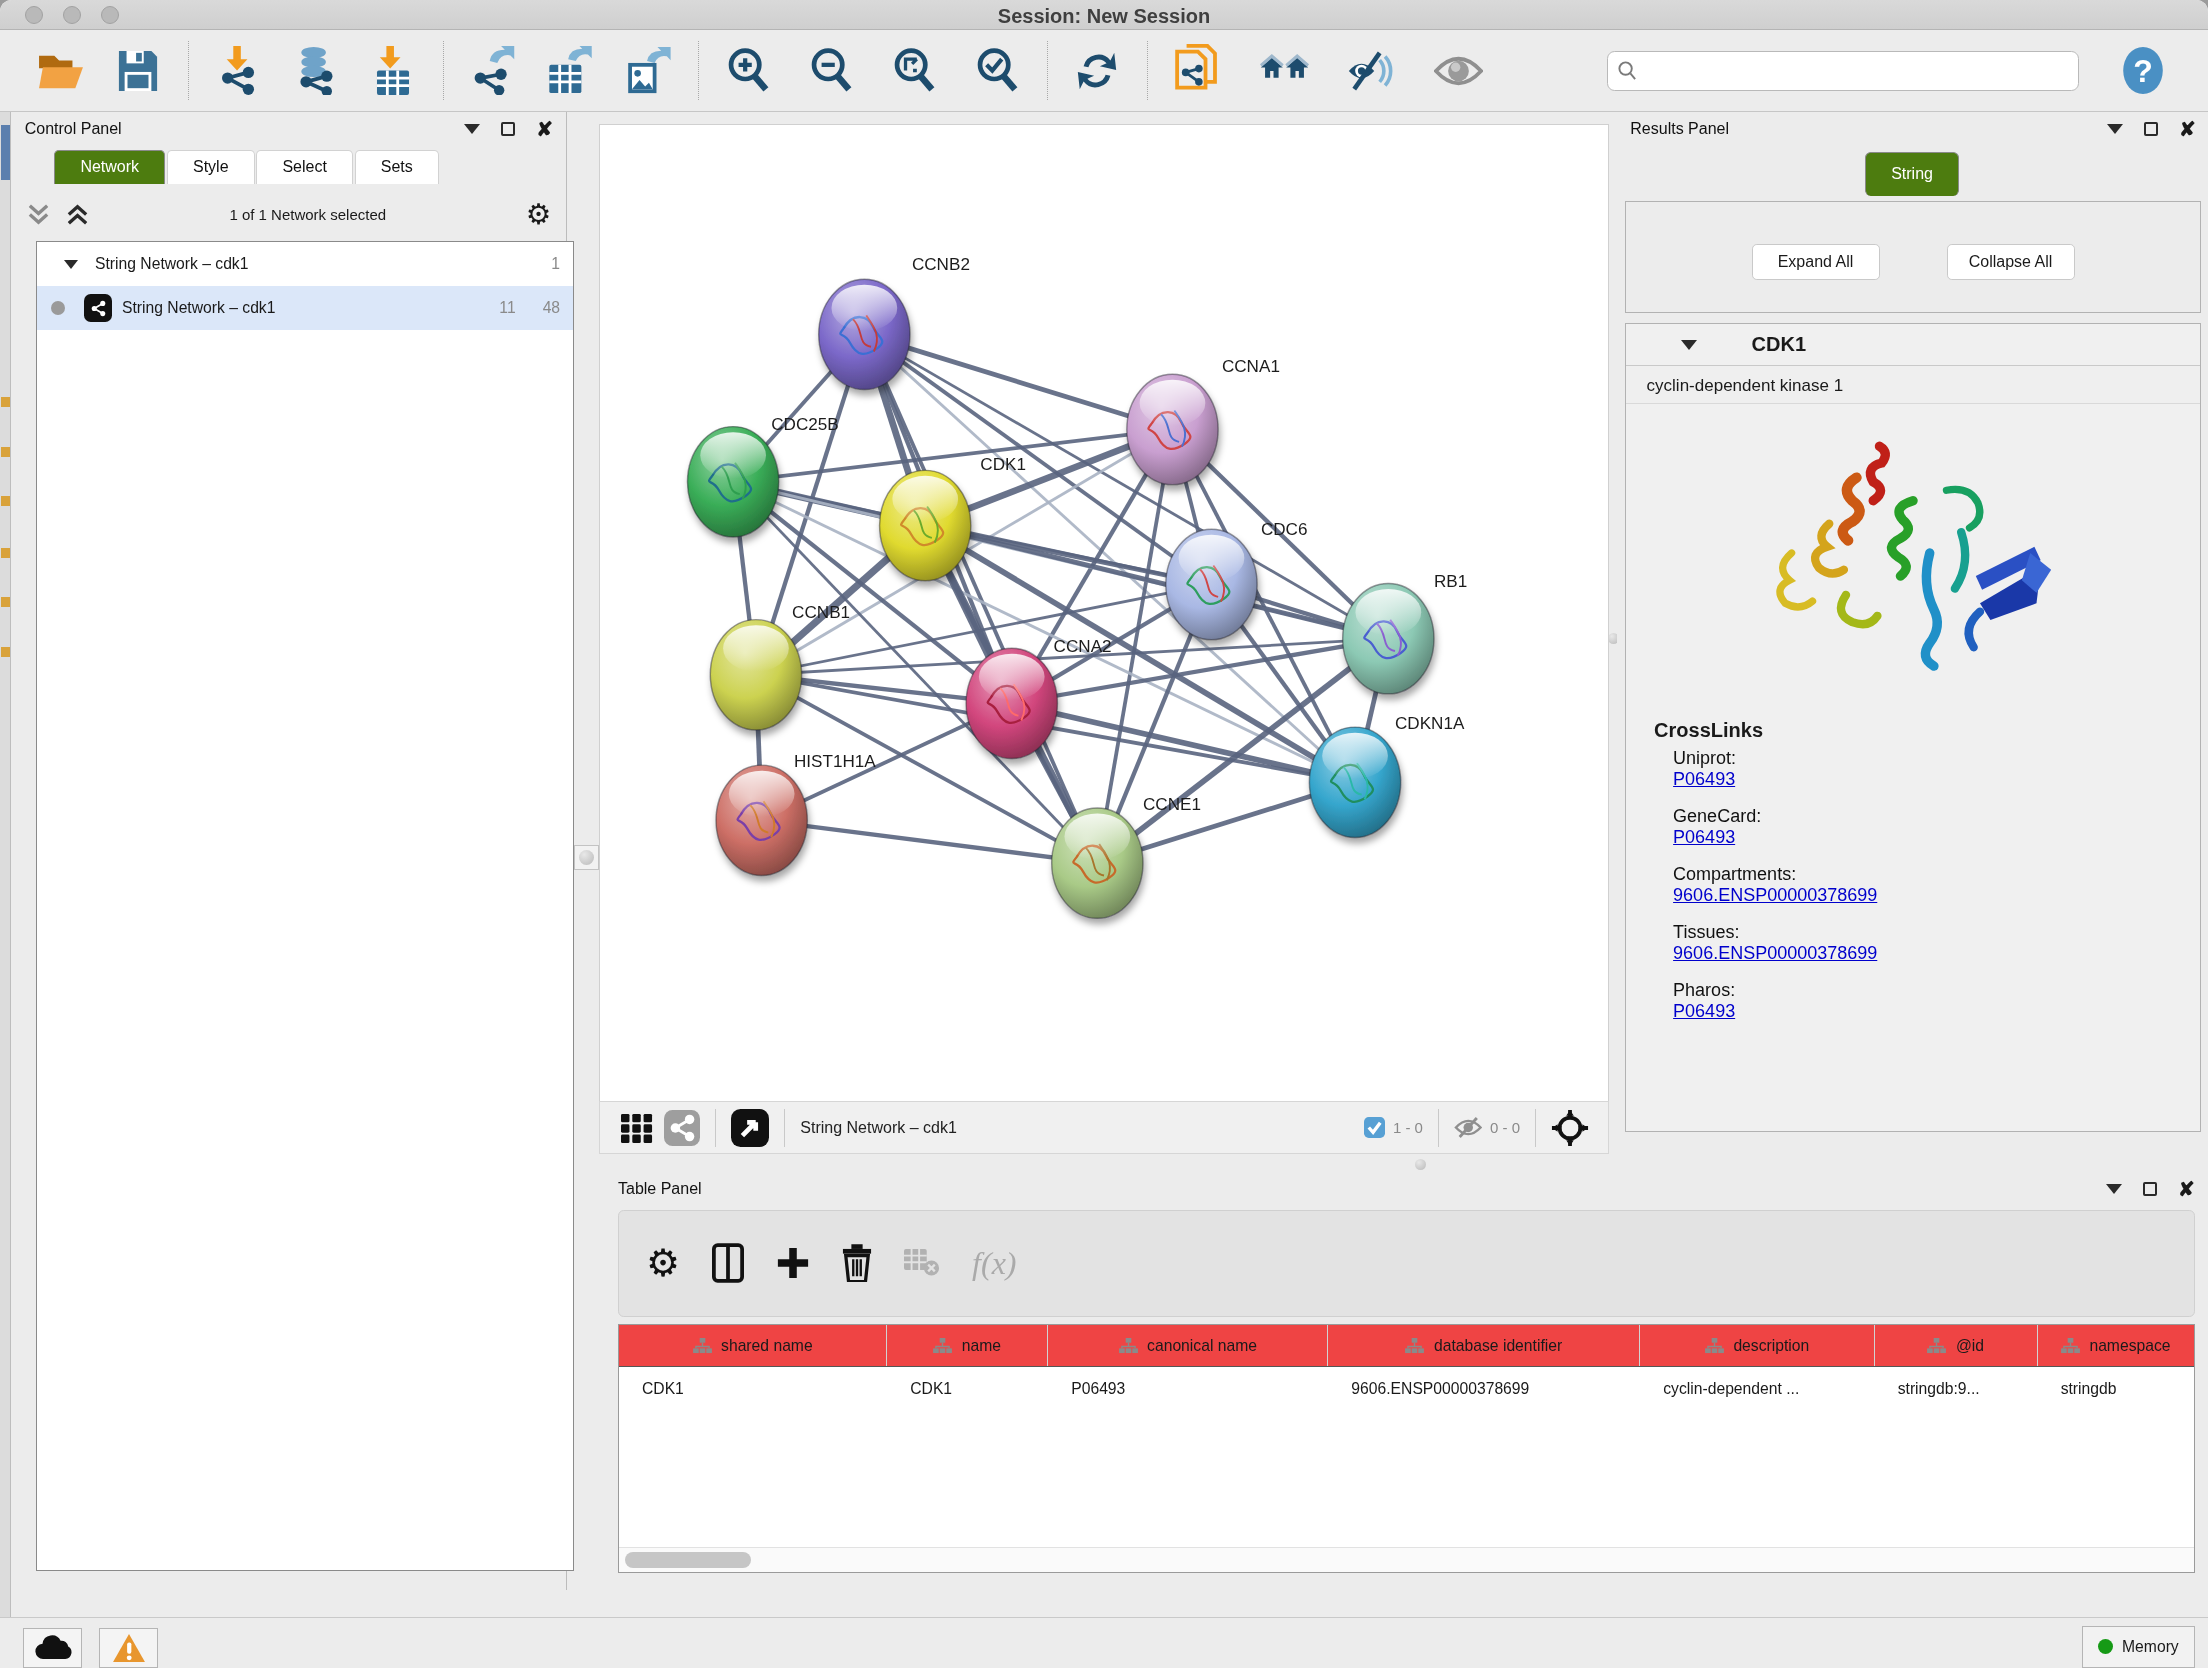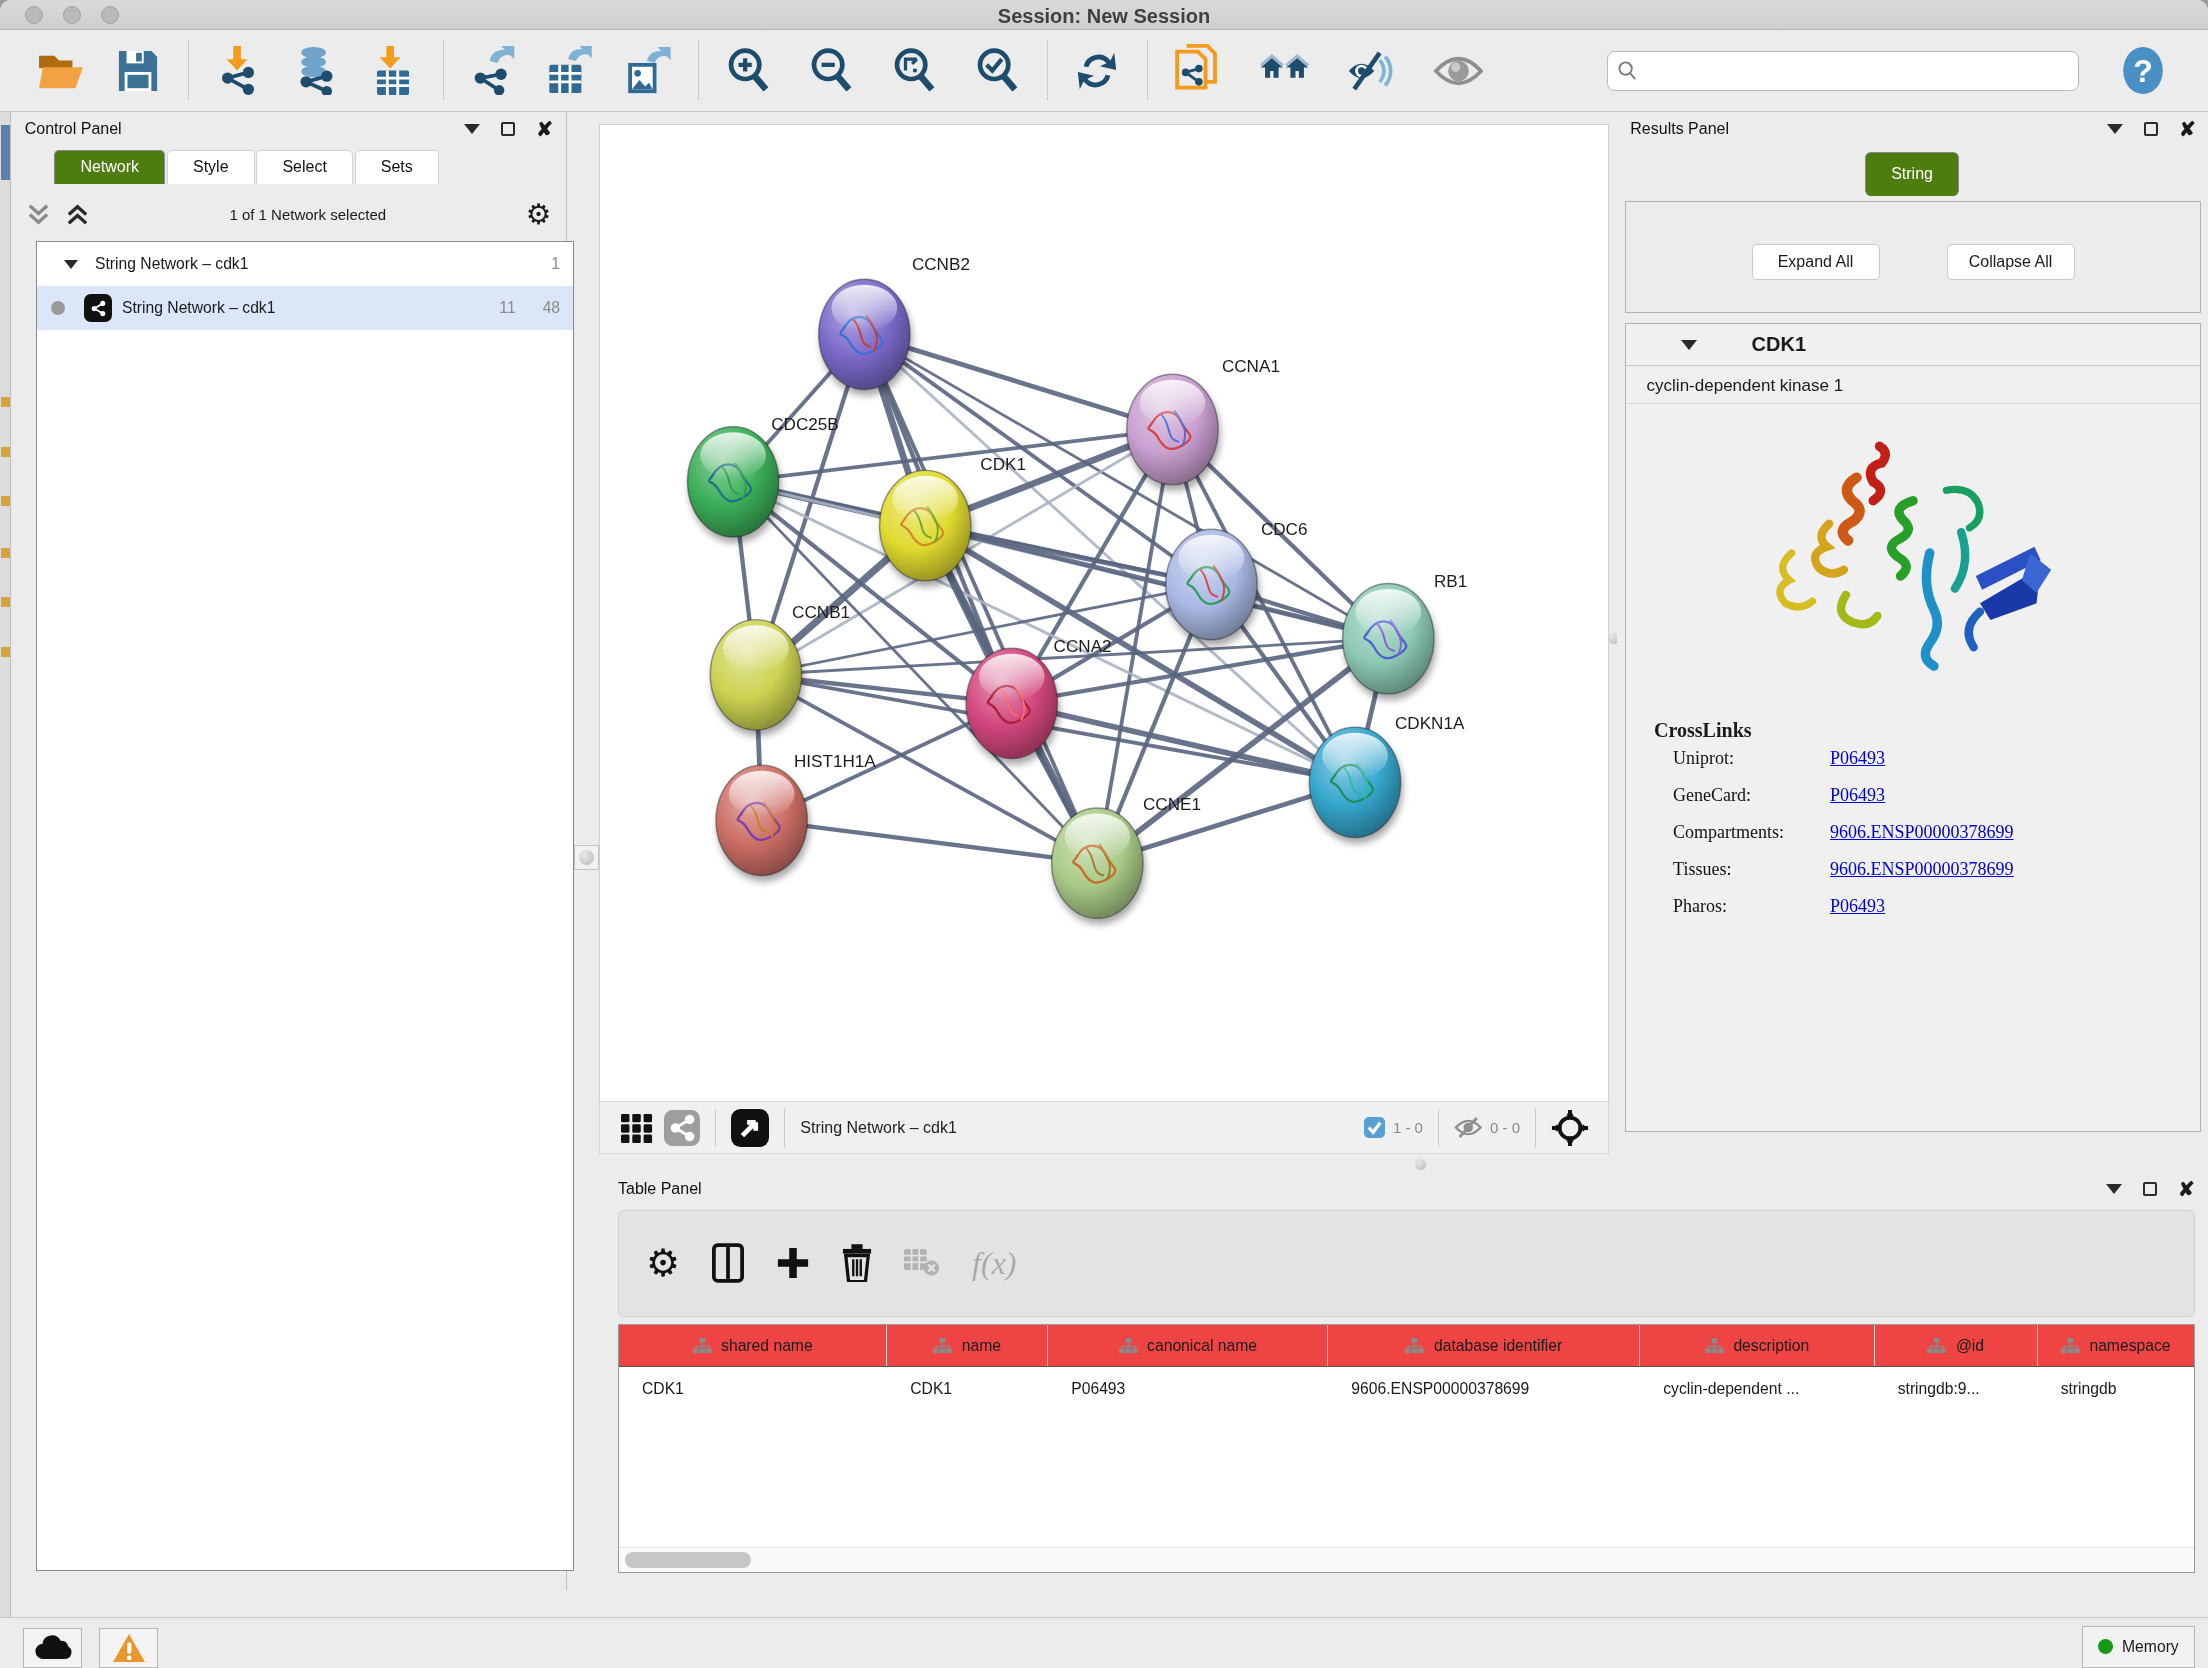--- a/index.html
+++ b/index.html
@@ -67,23 +67,23 @@
   .rtab{display:flex;justify-content:center;margin-top:5.7px;}
   .rtab .tab{border-radius:5.7px;height:44px;}
   .rbox{margin:5.7px 7.6px 0 7.6px;height:314px;border:1px solid #b2b2b2;background:#ececec;}
   .rbtnrow{display:flex;justify-content:center;gap:67px;margin-top:42px;}
   .rbtn{min-width:128px;height:36px;background:#fff;border:1px solid #c9c9c9;border-radius:4.8px;
         font-size:16px;display:flex;align-items:center;justify-content:center;padding:0 17px;}
   .rsection{position:absolute;left:7.6px;top:84px;right:7.6px;bottom:38px;border:1px solid #b2b2b2;background:#f0f0f0;overflow:hidden;}
   .rsec-head{display:flex;align-items:center;height:42px;border-bottom:1px solid #c9c9c9;background:#f0f0f0;}
   .rsec-gene{font-size:20px;font-weight:bold;margin-left:55px;}
   .rsec-desc{font-size:17px;padding:9.5px 0 7.6px 21px;border-bottom:1px solid #d9d9d9;background:#efefef;}
-  .crossl{font-family:Liberation Serif, serif;padding:3.8px 0 0 28.5px;}
+  .crossl{font-family:Liberation Sans, sans-serif;padding:3.8px 0 0 28.5px;}
   .crossl h3{font-size:20px;margin:9.5px 0 5.7px 0;}
-  .clrow{display:flex;font-size:18px;margin:0 0 16px 19px;}
+  .clrow{display:flex;font-size:18px;margin:0 0 16px 19px;flex-direction:column;}
   .clrow .lab{width:157px;color:#111;}
   .clrow .val{color:#0000cc;text-decoration:underline;}
 
   
   .tpanel{left:599px;top:1172px;width:1609px;height:436px;background:#ececec;}
   .tp-toolbar{margin:3.8px 13.3px 0 19px;height:107px;background:#e3e3e3;border:1px solid #d0d0d0;border-radius:5.7px;
               display:flex;align-items:center;gap:32px;padding-left:27px;}
   .fx{font-family:"Liberation Serif",serif;font-style:italic;font-size:32px;color:#aaa;}
   .ttable{margin:7.6px 13.3px 0 19px;border:1px solid #9a9a9a;background:#fff;height:249px;position:relative;overflow:hidden;}
   .thead{display:flex;height:42px;background:#ef4444;border-bottom:1.9px solid #555;}

